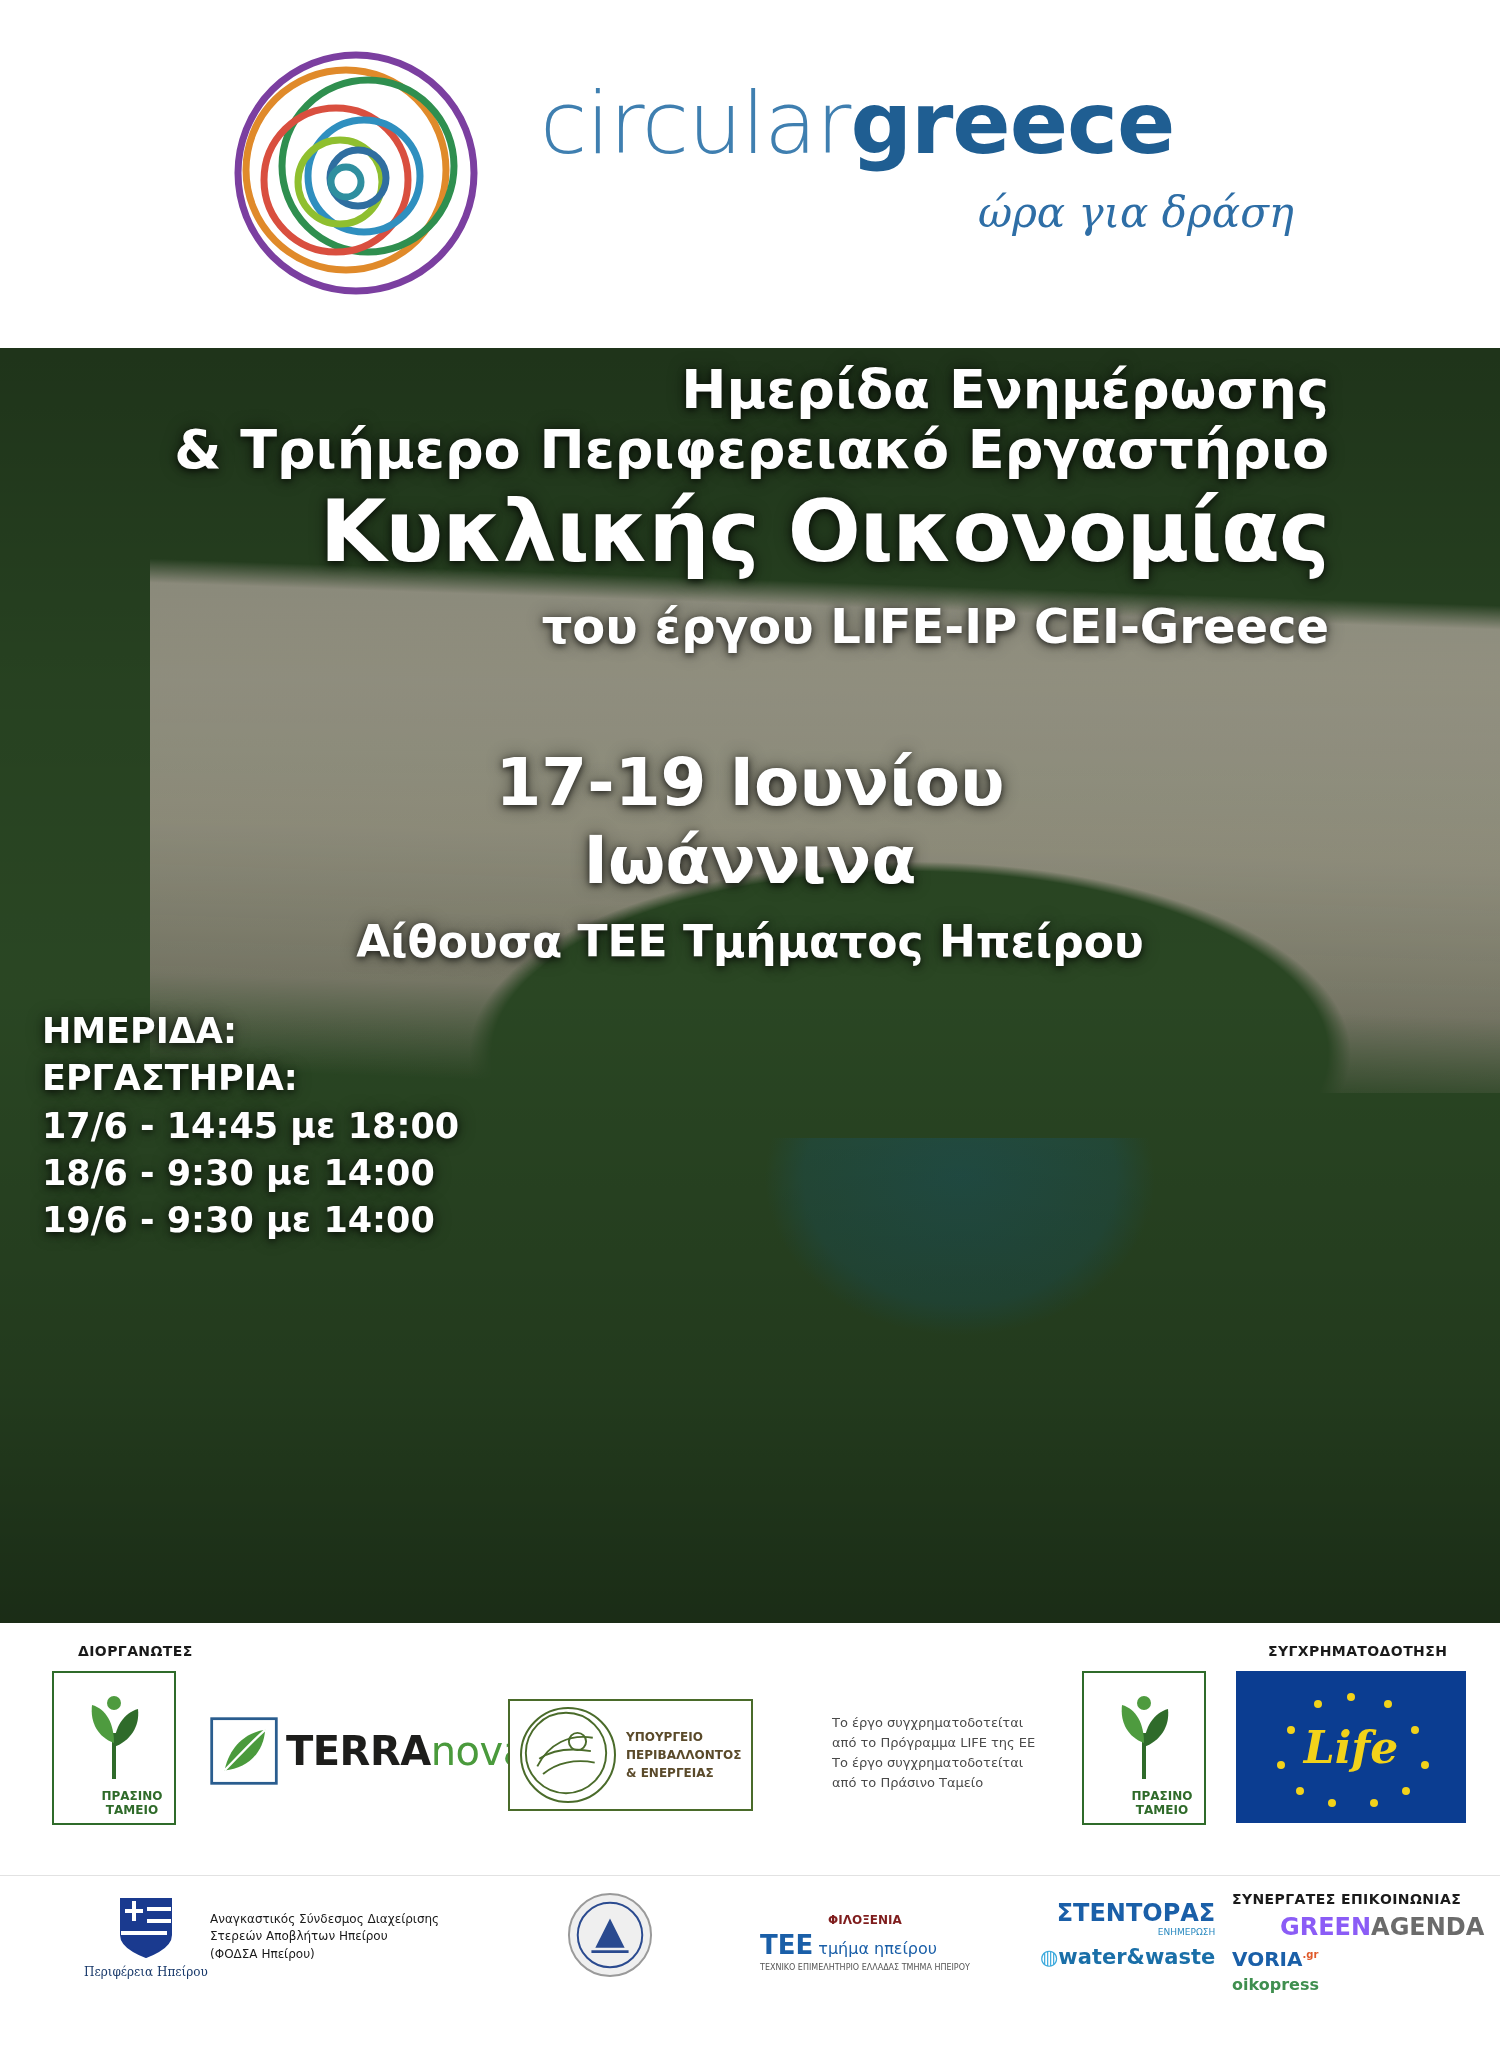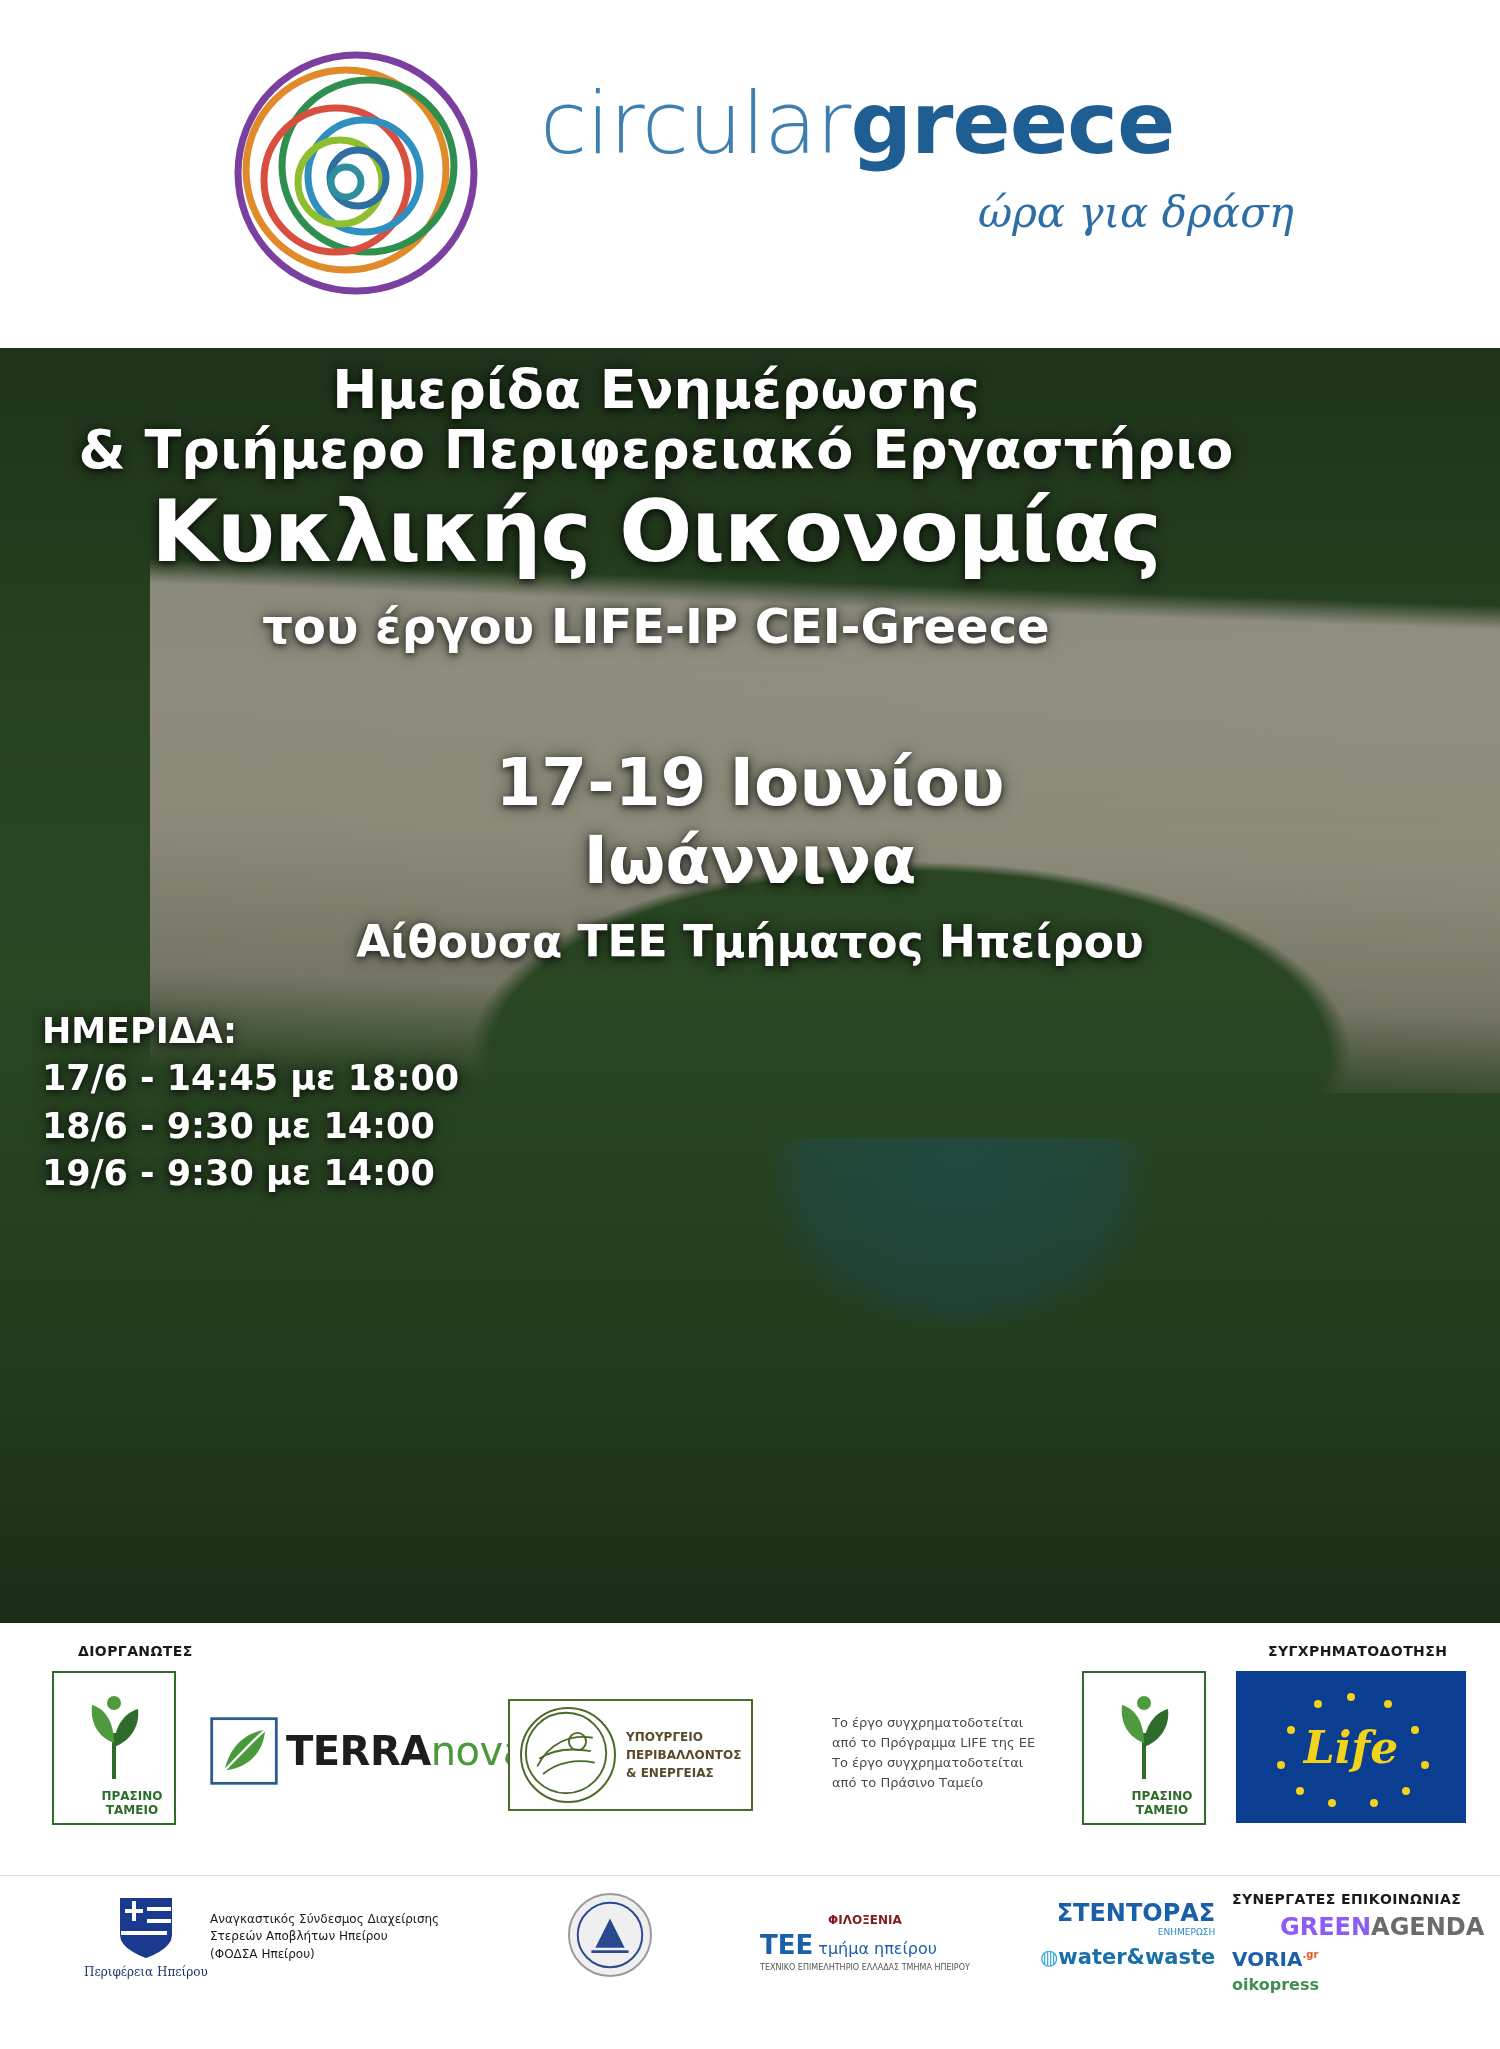--- a/index.html
+++ b/index.html
@@ -127,23 +127,23 @@
     left: 0;
     top: 0;
     width: 1500px;
     height: 1275px;
     color: #ffffff;
     text-shadow: 0 2px 7px rgba(0,0,0,0.72), 0 0 18px rgba(0,0,0,0.45);
   }
   .title-block {
     position: absolute;
     top: 12px;
-    left: 0;
+    left: 17px;
     width: 1312px;
-    text-align: center;
+    text-align: right;
   }
   .title-l1 {
     font-size: 54px;
     font-weight: 700;
     line-height: 1.12;
   }
   .title-l2 {
     font-size: 54px;
     font-weight: 700;
     line-height: 1.12;
@@ -336,20 +336,21 @@
       </div>
 
       <div class="date-block">
         <div class="date-line">17-19 Ιουνίου</div>
         <div class="city-line">Ιωάννινα</div>
         <div class="venue-line">Αίθουσα ΤΕΕ Τμήματος Ηπείρου</div>
       </div>
 
       <div class="schedule">
         <div class="sched-head">ΗΜΕΡΙΔΑ:</div>
+        <div class="sched-head">ΕΡΓΑΣΤΗΡΙΑ:</div>
         <div class="sched-row">17/6 - 14:45 με 18:00</div>
         <div class="sched-row">18/6 - 9:30 με 14:00</div>
         <div class="sched-row">19/6 - 9:30 με 14:00</div>
       </div>
 
     </div>
   </div>
 
   <div class="footer">
 

